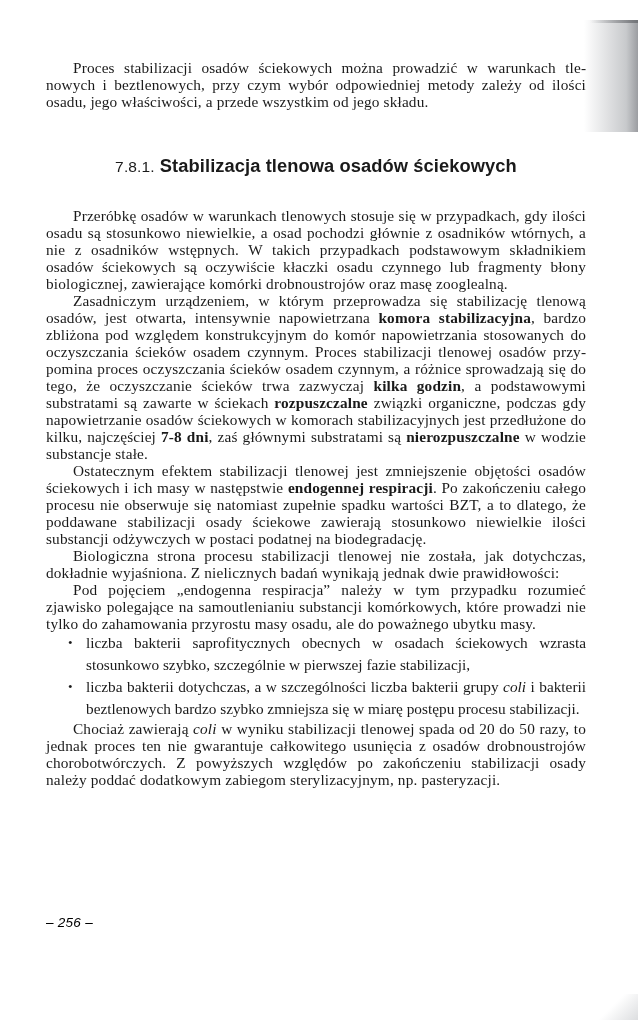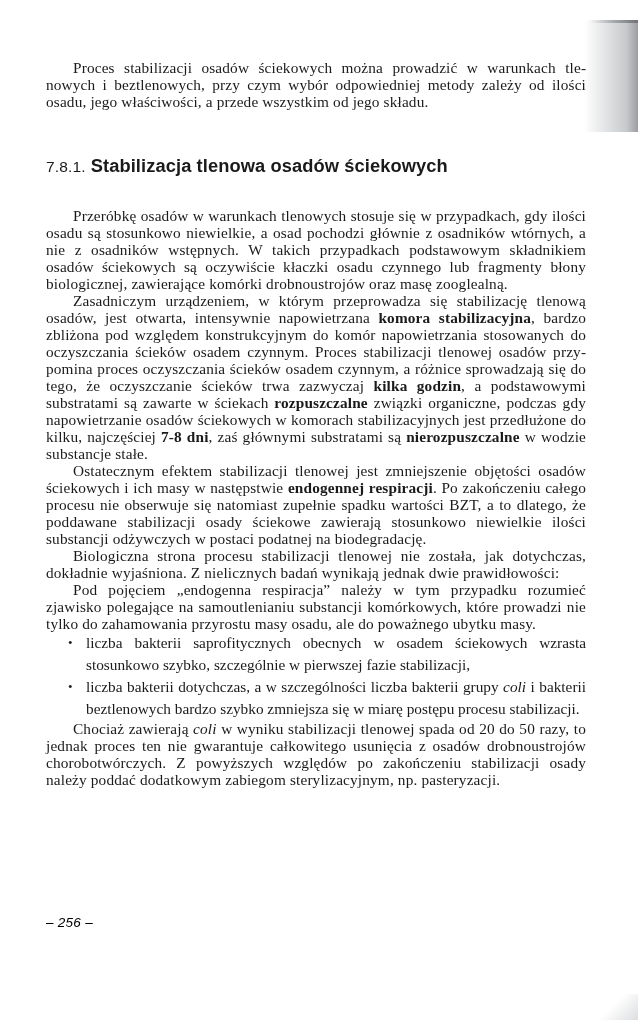--- a/index.html
+++ b/index.html
@@ -68,21 +68,21 @@
     left: 0;
     top: 59px;
     width: 540px;
   }
 
   #section-heading {
     position: absolute;
     left: 0;
     top: 155px;
     width: 540px;
-    text-align: left;
+    text-align: center;
     white-space: nowrap;
   }
   #section-heading .num {
     font-family: "Liberation Sans", sans-serif;
     font-size: 15.5px;
     font-weight: 400;
     letter-spacing: 0.01em;
   }
   #section-heading .title {
     font-family: "Liberation Sans", sans-serif;
@@ -151,21 +151,21 @@
   <div id="body-block">
     <p class="para indent"><span>Przeróbkę osadów w warunkach tlenowych stosuje się w przypadkach, gdy ilości osadu są stosunkowo niewielkie, a osad pochodzi głównie z osadników wtórnych, a nie z osadników wstępnych. W takich przypadkach podstawowym składnikiem osadów ściekowych są oczywiście kłaczki osadu czynnego lub frag­menty błony biologicznej, zawierające komórki drobnoustrojów oraz masę zoogle­alną.</span></p>
     <p class="para indent"><span>Zasadniczym urządzeniem, w którym przeprowadza się stabilizację tlenową osadów, jest otwarta, intensywnie napowietrzana </span><b>komora stabilizacyjna</b><span>, bardzo zbliżona pod względem konstrukcyjnym do komór napowietrzania stosowanych do oczyszczania ścieków osadem czynnym. Proces stabilizacji tlenowej osadów przy­pomina proces oczyszczania ścieków osadem czynnym, a różnice sprowadzają się do tego, że oczyszczanie ścieków trwa zazwyczaj </span><b>kilka godzin</b><span>, a podstawowymi substratami są zawarte w ściekach </span><b>rozpuszczalne</b><span> związki organiczne, podczas gdy napowietrzanie osadów ściekowych w komorach stabilizacyjnych jest przedłużone do kilku, najczęściej </span><b>7-8 dni</b><span>, zaś głównymi substratami są </span><b>nierozpuszczalne</b><span> w wodzie substancje stałe.</span></p>
     <p class="para indent"><span>Ostatecznym efektem stabilizacji tlenowej jest zmniejszenie objętości osa­dów ściekowych i ich masy w następstwie </span><b>endogennej respiracji</b><span>. Po zakończeniu całego procesu nie obserwuje się natomiast zupełnie spadku wartości BZT, a to dlatego, że poddawane stabilizacji osady ściekowe zawierają stosunkowo niewiel­kie ilości substancji odżywczych w postaci podatnej na biodegradację.</span></p>
     <p class="para indent"><span>Biologiczna strona procesu stabilizacji tlenowej nie została, jak dotychczas, dokładnie wyjaśniona. Z nielicznych badań wynikają jednak dwie prawidłowości:</span></p>
     <p class="para indent"><span>Pod pojęciem „endogenna respiracja” należy w tym przypadku rozumieć zjawisko polegające na samoutlenianiu substancji komórkowych, które prowadzi nie tylko do zahamowania przyrostu masy osadu, ale do poważnego ubytku masy.</span></p>
 
     <ul class="bullet-list">
       <li>
         <span class="dot">•</span>
-        <span><span>liczba bakterii saprofitycznych obecnych w osadem ściekowych wzrasta stosunkowo szybko, szczególnie w pierwszej fazie stabilizacji,</span></span>
+        <span><span>liczba bakterii saprofitycznych obecnych w osadach ściekowych wzrasta stosunkowo szybko, szczególnie w pierwszej fazie stabilizacji,</span></span>
       </li>
       <li>
         <span class="dot">•</span>
         <span><span>liczba bakterii dotychczas, a w szczególności liczba bakterii grupy </span><i>coli</i><span> i bakterii beztlenowych bardzo szybko zmniejsza się w miarę postępu proce­su stabilizacji.</span></span>
       </li>
     </ul>
 
     <p class="para indent"><span>Chociaż zawierają </span><i>coli</i><span> w wyniku stabilizacji tlenowej spada od 20 do 50 razy, to jednak proces ten nie gwarantuje całkowitego usunięcia z osadów drobno­ustrojów chorobotwórczych. Z powyższych względów po zakończeniu stabilizacji osady należy poddać dodatkowym zabiegom sterylizacyjnym, np. pasteryzacji.</span></p>
   </div>
 

